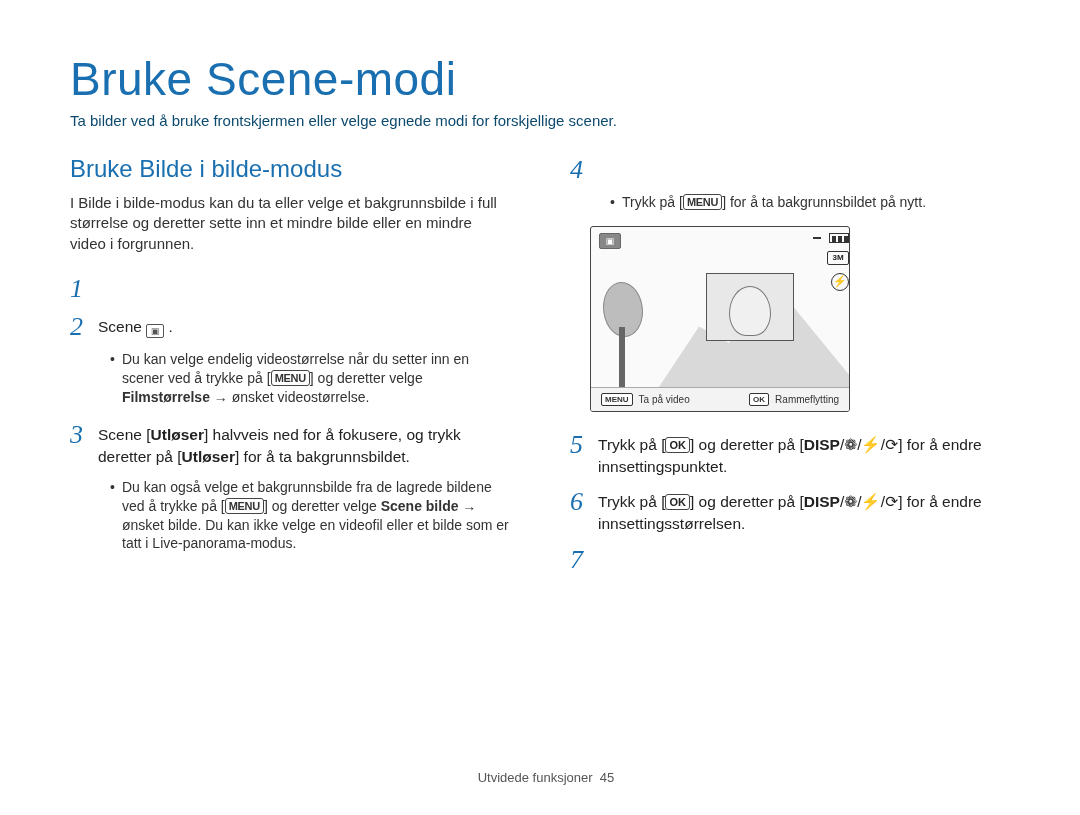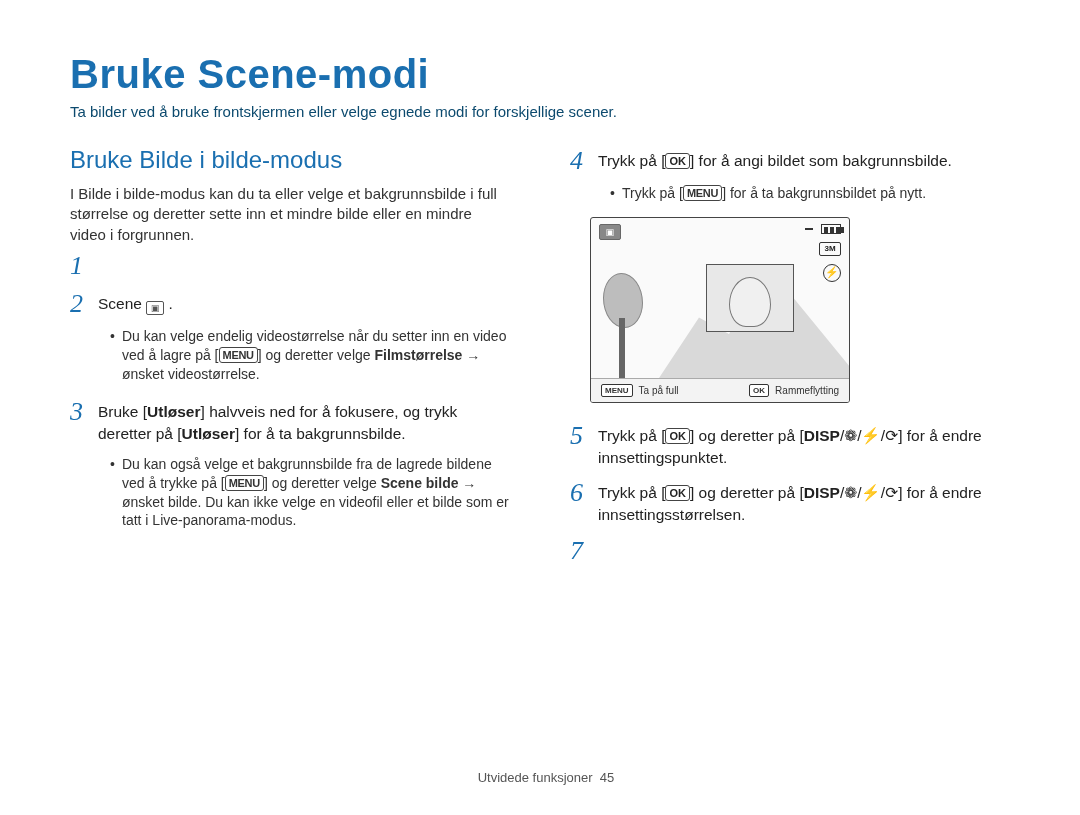--- a/index.html
+++ b/index.html
@@ -7,22 +7,22 @@
     width: 1080px;
     height: 815px;
     background: #fff;
     font-family: Arial, Helvetica, sans-serif;
     color: #222;
     position: relative;
     padding: 52px 70px 0 70px;
   }
   .page-title {
     color: #1a6fb0;
-    font-size: 40px;
-    font-weight: bold;
+    font-size: 46px;
+    font-weight: normal;
     letter-spacing: 0.5px;
     margin-bottom: 6px;
   }
   .page-subtitle {
     font-size: 15px;
     color: #0c4a6e;
     margin-bottom: 26px;
   }
   .columns {
     display: flex;
@@ -32,21 +32,21 @@
   .section-title {
     color: #1a6fb0;
     font-size: 24px;
     font-weight: normal;
     margin-bottom: 10px;
   }
   .body-text {
     font-size: 15px;
     line-height: 1.35;
     color: #333;
-    margin-bottom: 6px;
+    margin-bottom: 20px;
   }
   .step {
     display: flex;
     align-items: flex-start;
     margin-bottom: 10px;
   }
   .step-num {
     color: #1a6fb0;
     font-size: 26px;
     font-style: italic;
@@ -137,21 +137,21 @@
     left: 8px; top: 6px;
     width: 22px; height: 16px;
     border: 1px solid #666;
     background: #888;
     border-radius: 2px;
     display: flex; align-items: center; justify-content: center;
   }
   .cam-topleft::after { content: "▣"; font-size: 9px; color: #fff; }
   .cam-topright {
     position: absolute;
-    right: 8px; top: 6px;
+    right: 0; top: 6px;
     display: flex; flex-direction: column; align-items: flex-end;
     gap: 8px;
   }
   .bat {
     width: 20px; height: 10px;
     border: 1.5px solid #333;
     position: relative;
     background:
       linear-gradient(#333,#333) 2px 2px/4px 6px no-repeat,
       linear-gradient(#333,#333) 8px 2px/4px 6px no-repeat,
@@ -266,44 +266,41 @@
     </div>
 
     <div class="step">
       <div class="step-num">2</div>
       <div class="step-text">
         <span>Scene </span><span class="mode-icon"></span> .
       </div>
     </div>
     <ul class="bullet-list">
       <li>
-        <span>Du kan velge endelig videostørrelse når du setter inn en video ved å lagre på [</span><span class="key key-menu">MENU</span><span>] og deretter velge </span><b>Filmstørrelse</b><span> → ønsket videostørrelse.</span>
+        <span>Du kan velge endelig videostørrelse når du setter inn en scener ved å trykke på [</span><span class="key key-menu">MENU</span><span>] og deretter velge </span><b>Filmstørrelse</b><span> → ønsket videostørrelse.</span>
       </li>
     </ul>
 
     <div class="step">
       <div class="step-num">3</div>
       <div class="step-text">
-        <span>Bruke [</span><b>Utløser</b><span>] halvveis ned for å fokusere, og trykk deretter på [</span><b>Utløser</b><span>] for å ta bakgrunnsbilde.</span>
+        <span>Scene [</span><b>Utløser</b><span>] halvveis ned for å fokusere, og trykk deretter på [</span><b>Utløser</b><span>] for å ta bakgrunnsbildet.</span>
       </div>
     </div>
     <ul class="bullet-list">
       <li>
         <span>Du kan også velge et bakgrunnsbilde fra de lagrede bildene ved å trykke på [</span><span class="key key-menu">MENU</span><span>] og deretter velge </span><b>Scene bilde</b><span> → ønsket bilde. Du kan ikke velge en videofil eller et bilde som er tatt i Live-panorama-modus.</span>
       </li>
     </ul>
   </div>
 
   <div class="col">
 
     <div class="step">
       <div class="step-num">4</div>
-      <div class="step-text">
-        <span>Trykk på [</span><span class="key">OK</span><span>] for å angi bildet som bakgrunnsbilde.</span>
-      </div>
     </div>
     <ul class="bullet-list">
       <li>
         <span>Trykk på [</span><span class="key key-menu">MENU</span><span>] for å ta bakgrunnsbildet på nytt.</span>
       </li>
     </ul>
 
     <div class="cam-screen">
       <div class="cam-main">
         <div class="scene">
@@ -322,21 +319,21 @@
               <span class="sym">⚡</span>
             </div>
         </div>
         <div class="inset">
           <div class="hair"></div>
           <div class="face"></div>
         </div>
       </div>
       <div class="cam-bottombar">
         <span class="mini-key">MENU</span>
-        <span>Ta på full</span>
+        <span>Ta på video</span>
         <span class="spacer"></span>
         <span class="mini-key">OK</span>
         <span>Rammeflytting</span>
       </div>
     </div>
 
     <div class="step">
       <div class="step-num">5</div>
       <div class="step-text">
         <span>Trykk på [</span><span class="key">OK</span><span>] og deretter på [</span><b>DISP</b><span class="sym">/</span><span class="sym">❁</span><span class="sym">/</span><span class="sym">⚡</span><span class="sym">/</span><span class="sym">⟳</span><span>] for å endre innsettingspunktet.</span>

